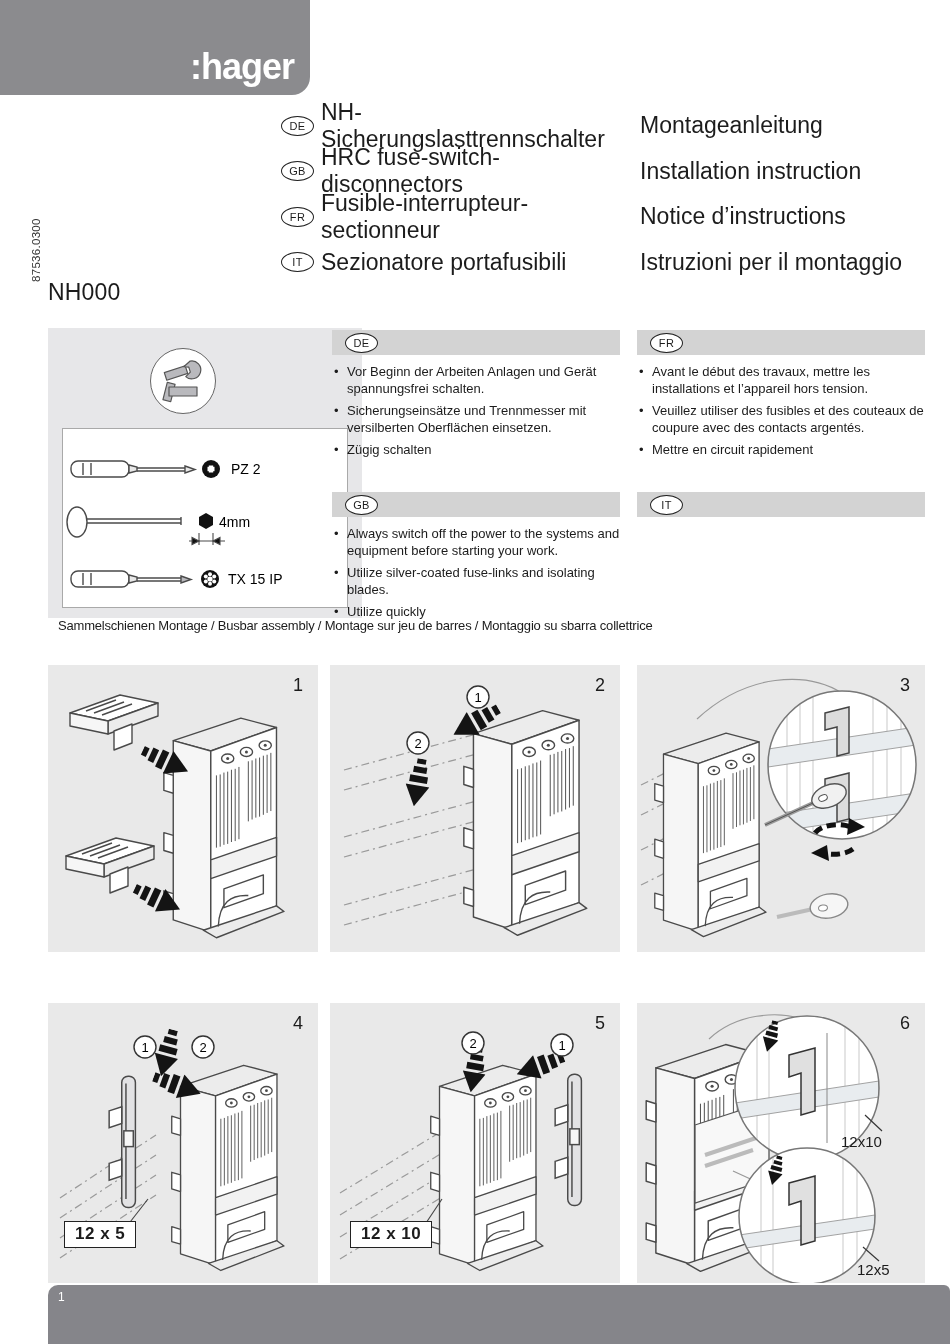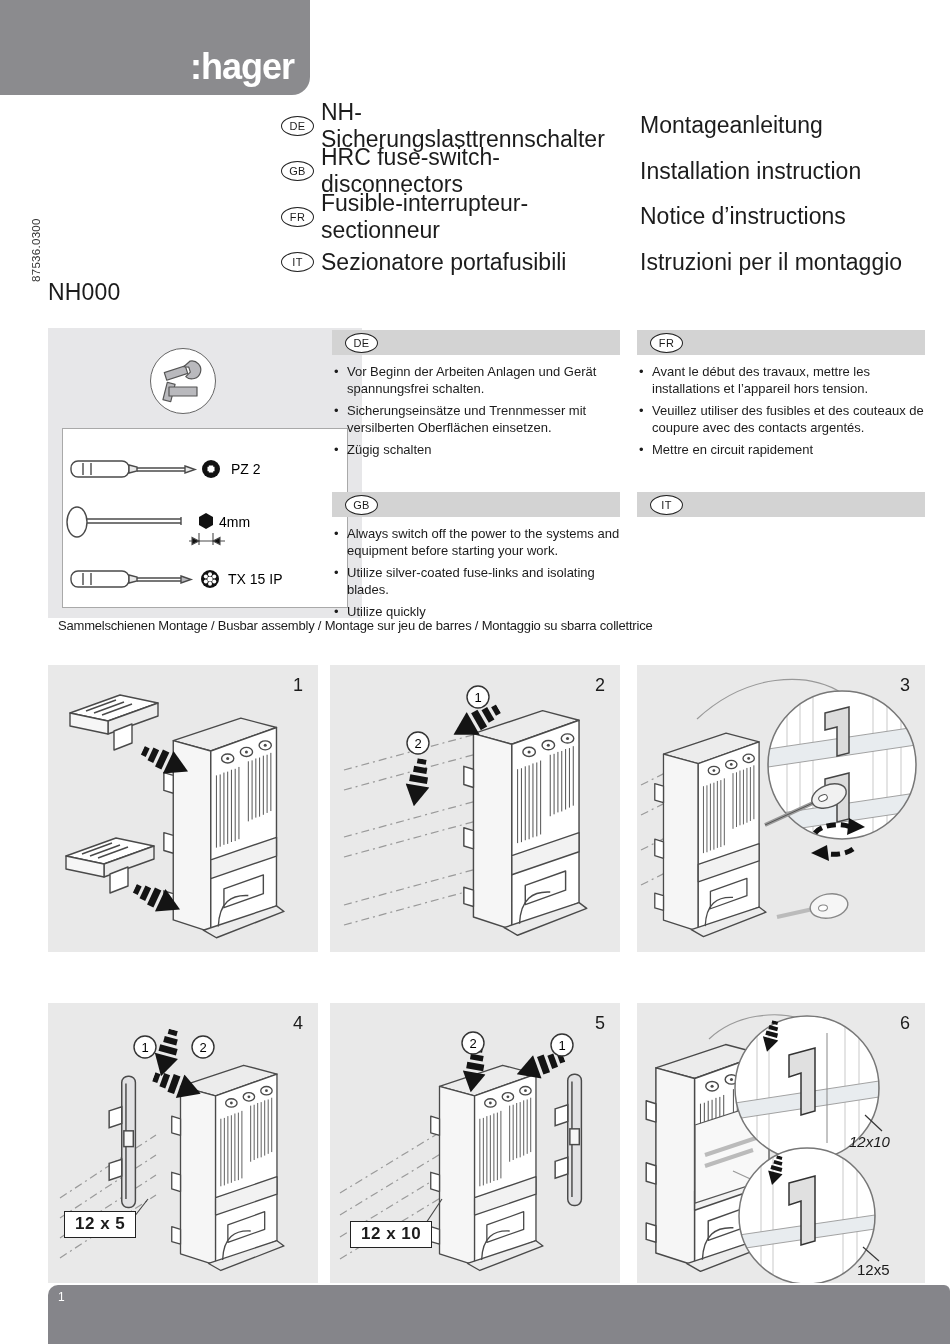--- a/index.html
+++ b/index.html
@@ -369,21 +369,21 @@
       <g>
         <circle cx="97" cy="44" r="11" fill="#fff" stroke="#333" stroke-width="1.4"></circle>
         <text x="97" y="48.5" font-size="13" text-anchor="middle">1</text>
       </g>
       <g>
         <circle cx="155" cy="44" r="11" fill="#fff" stroke="#333" stroke-width="1.4"></circle>
         <text x="155" y="48.5" font-size="13" text-anchor="middle">2</text>
       </g>
       <line x1="72" y1="232" x2="100" y2="196" stroke="#444" stroke-width="1.1"></line>
     </svg>
-    <div class="size-box" style="left:16px;top:208px;">12 x 5</div>
+    <div class="size-box" style="left:16px;top:218px;">12 x 5</div>
     <span class="num">4</span>
   </div>
 
   <div class="panel" style="left:330px;top:1003px;width:290px;height:280px;">
     <svg width="290" height="280" viewBox="0 0 290 280">
       <g stroke="#9a9a9a" stroke-width="1.2" stroke-dasharray="8 4 2 4" fill="none">
         <line x1="10" y1="190" x2="112" y2="128"></line>
           <line x1="10" y1="212" x2="112" y2="150"></line>
         <line x1="10" y1="234" x2="112" y2="172"></line>
           <line x1="10" y1="256" x2="112" y2="194"></line>
@@ -450,21 +450,21 @@
         </g>
         <polygon points="102,232 238,212 238,226 102,246" fill="#e8ecef" stroke="#999" stroke-width="0.9"></polygon>
         <polygon points="152,180 178,173 178,238 164,242 164,198 152,202" fill="#e0e0e0" stroke="#333" stroke-width="1.5"></polygon>
       </g>
       <circle cx="170" cy="213" r="68" fill="none" stroke="#777" stroke-width="1.5"></circle>
       <use href="#sym-arr" width="30" height="15" transform="translate(150,155) rotate(105)"></use>
 
       <line x1="245" y1="128" x2="228" y2="112" stroke="#333" stroke-width="1.1"></line>
       <line x1="242" y1="258" x2="226" y2="244" stroke="#333" stroke-width="1.1"></line>
     </svg>
-    <span class="p6-label" style="left:212px;top:130px;font-style:italic;">12x10</span>
+    <span class="p6-label" style="left:204px;top:130px;">12x10</span>
     <span class="p6-label" style="left:220px;top:258px;">12x5</span>
     <span class="num">6</span>
   </div>
 
   <div class="footer-bar">
     <span>1</span>
   </div>
 
 </div>
 

